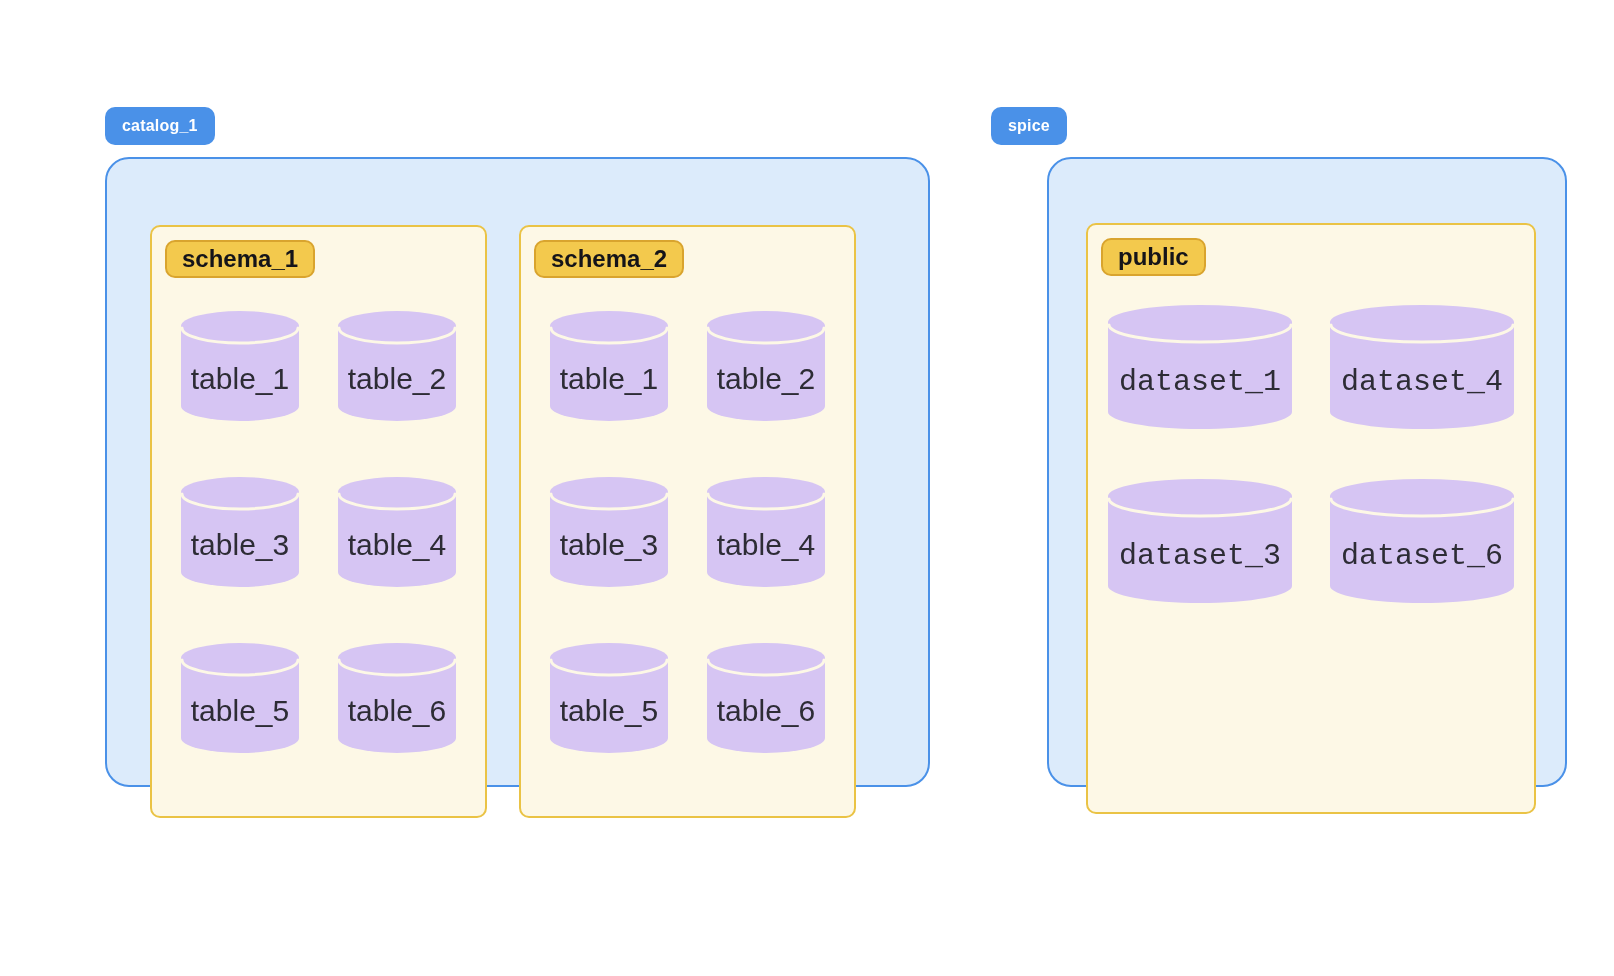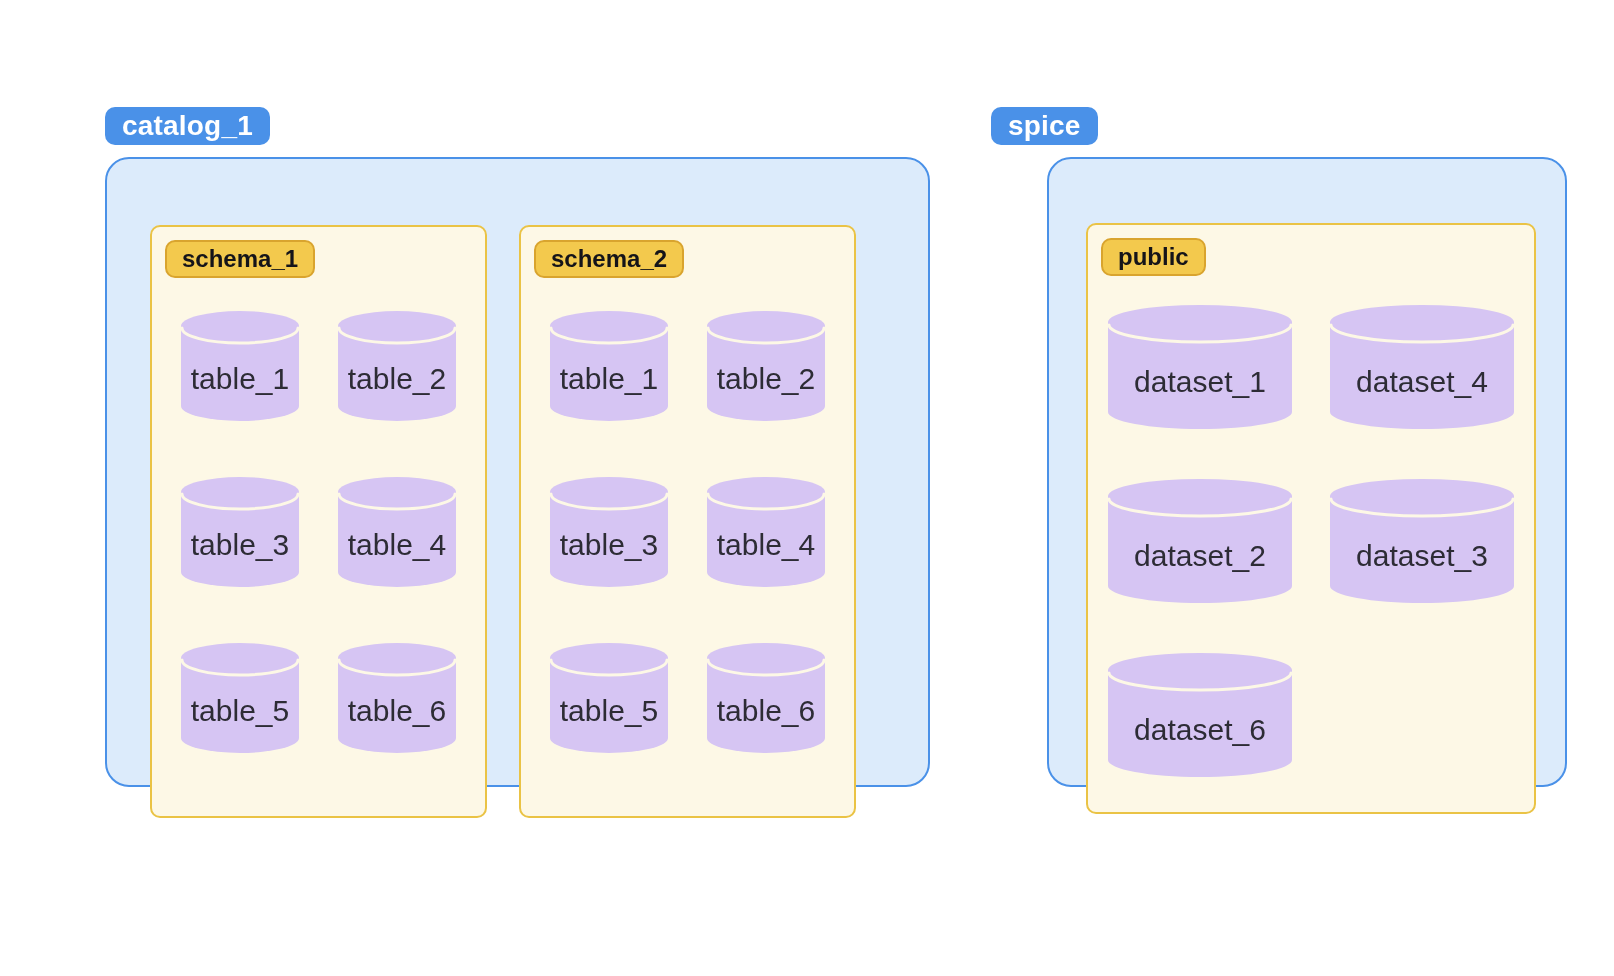--- a/index.html
+++ b/index.html
@@ -17,21 +17,21 @@
   }
   html,body{margin:0;padding:0;}
   body{background:var(--page-bg);font-family:"Liberation Sans","DejaVu Sans",sans-serif;}
   .canvas{position:relative;width:1614px;height:976px;background:var(--page-bg);overflow:hidden;}
 
   .group-badge{
     position:absolute;top:107px;height:38px;
     display:flex;align-items:center;
     padding:8px 17px;border-radius:10px;
     background:var(--badge-blue);color:var(--badge-blue-text);
-    font-size:28px;font-weight:600;letter-spacing:.2px;
+    font-size:16px;font-weight:600;letter-spacing:.2px;
     box-sizing:border-box;
   }
   .container{
     position:absolute;top:157px;height:630px;
     background:var(--container-bg);
     border:2px solid var(--container-border);
     border-radius:24px;box-sizing:border-box;
   }
   .schema-box{
     position:absolute;
@@ -52,21 +52,21 @@
   .cyl-grid{
     display:grid;align-self:center;
     grid-template-columns:repeat(2,120px);
     column-gap:37px;row-gap:54px;margin-top:32px;
   }
   .cyl-grid.large{
     grid-template-columns:repeat(2,186px);
     column-gap:36px;row-gap:48px;margin-top:28px;
   }
   .cylinder{position:relative;width:120px;height:112px;}
-  .cylinder.large{width:186px;height:126px;}
+  .cylinder.large{width:186px;height:126px;font-family:Liberation Mono, monospace;}
   .cylinder svg{position:absolute;left:0;top:0;width:100%;height:100%;display:block;}
   .cyl-body{fill:var(--cylinder-fill);}
   .cyl-rim{fill:none;stroke:var(--schema-bg);stroke-width:3;stroke-linecap:round;}
   .cyl-label{
     position:absolute;left:0;right:0;top:62%;transform:translateY(-50%);
     text-align:center;color:var(--label-text);
     font-size:30px;font-weight:500;white-space:nowrap;
   }
 </style>
 </head>
@@ -202,27 +202,20 @@
             <path class="cyl-body" d="M1,18 A92,17 0 0 1 185,18 L185,108 A92,17 0 0 1 1,108 Z"></path>
             <path class="cyl-rim" d="M2,21 A91,17 0 0 0 184,21"></path>
           </svg>
           <span class="cyl-label">dataset_4</span>
         </div>
         <div class="cylinder large">
           <svg viewBox="0 0 186 126" aria-hidden="true">
             <path class="cyl-body" d="M1,18 A92,17 0 0 1 185,18 L185,108 A92,17 0 0 1 1,108 Z"></path>
             <path class="cyl-rim" d="M2,21 A91,17 0 0 0 184,21"></path>
           </svg>
-          <span class="cyl-label">dataset_2</span>
-        </div>
-        <div class="cylinder large">
-          <svg viewBox="0 0 186 126" aria-hidden="true">
-            <path class="cyl-body" d="M1,18 A92,17 0 0 1 185,18 L185,108 A92,17 0 0 1 1,108 Z"></path>
-            <path class="cyl-rim" d="M2,21 A91,17 0 0 0 184,21"></path>
-          </svg>
           <span class="cyl-label">dataset_3</span>
         </div>
         <div class="cylinder large">
           <svg viewBox="0 0 186 126" aria-hidden="true">
             <path class="cyl-body" d="M1,18 A92,17 0 0 1 185,18 L185,108 A92,17 0 0 1 1,108 Z"></path>
             <path class="cyl-rim" d="M2,21 A91,17 0 0 0 184,21"></path>
           </svg>
           <span class="cyl-label">dataset_6</span>
         </div>
       </div>

